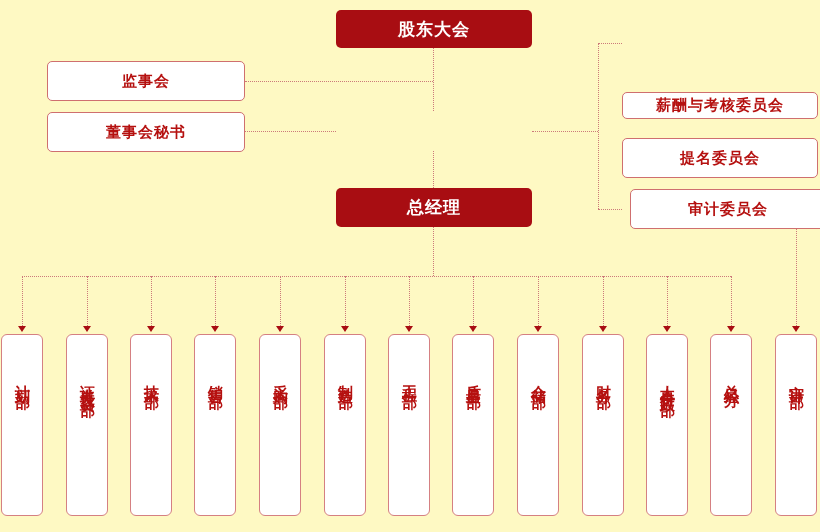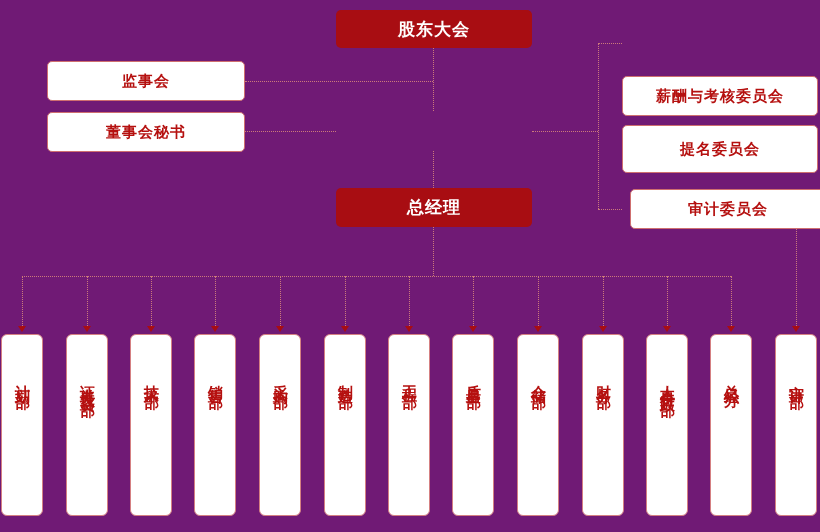--- a/index.html
+++ b/index.html
@@ -5,21 +5,21 @@
   :root{
     --solid-fill:#A80D12;
     --solid-text:#FFFFFF;
     --outline-border:#CF6F6F;
     --label-red:#B5100F;
     --connector:#CC7A7A;
     --dept-border:#D58082;
   }
   html,body{margin:0;padding:0;background:#fff;}
   .canvas{
-    position:relative;width:820px;height:532px;background:#701a75;overflow:hidden;
+    position:relative;width:820px;height:532px;background:#fef9c3;overflow:hidden;
     font-family:"Liberation Sans","DejaVu Sans",sans-serif;
   }
   
   .solid{
     position:absolute;background:var(--solid-fill);color:var(--solid-text);
     border-radius:5px;display:flex;align-items:center;justify-content:center;
     font-size:17px;font-weight:bold;letter-spacing:1px;
   }
   
   .outline{
@@ -54,22 +54,22 @@
 
   <div class="solid" style="left:336px;top:10px;width:196px;height:38px;">股东大会</div>
 
 
   <div class="solid" style="left:336px;top:188px;width:196px;height:39px;text-align:right;">总经理</div>
 
   <div class="outline" style="left:47px;top:61px;width:198px;height:40px;">监事会</div>
 
   <div class="outline" style="left:47px;top:112px;width:198px;height:40px;">董事会秘书</div>
 
-  <div class="outline" style="left:622px;top:76px;width:196px;height:40px;">薪酬与考核委员会</div>
-  <div class="outline" style="left:622px;top:125px;width:196px;height:48px;text-align:center;">提名委员会</div>
+  <div class="outline" style="left:622px;top:92px;width:196px;height:27px;">薪酬与考核委员会</div>
+  <div class="outline" style="left:622px;top:138px;width:196px;height:40px;text-align:center;">提名委员会</div>
   <div class="outline" style="left:622px;top:189px;width:196px;height:40px;margin-left:8px;">审计委员会</div>
 
   <div class="v" style="left:433px;top:48px;height:63px;"></div>
   <div class="h" style="left:245px;top:81px;width:188px;"></div>
   <div class="h" style="left:245px;top:131px;width:91px;"></div>
   <div class="h" style="left:532px;top:131px;width:66px;"></div>
   <div class="v" style="left:598px;top:43px;height:166px;"></div>
   <div class="h" style="left:598px;top:43px;width:24px;"></div>
   <div class="h" style="left:598px;top:209px;width:24px;"></div>
   <div class="v" style="left:433px;top:151px;height:37px;"></div>

